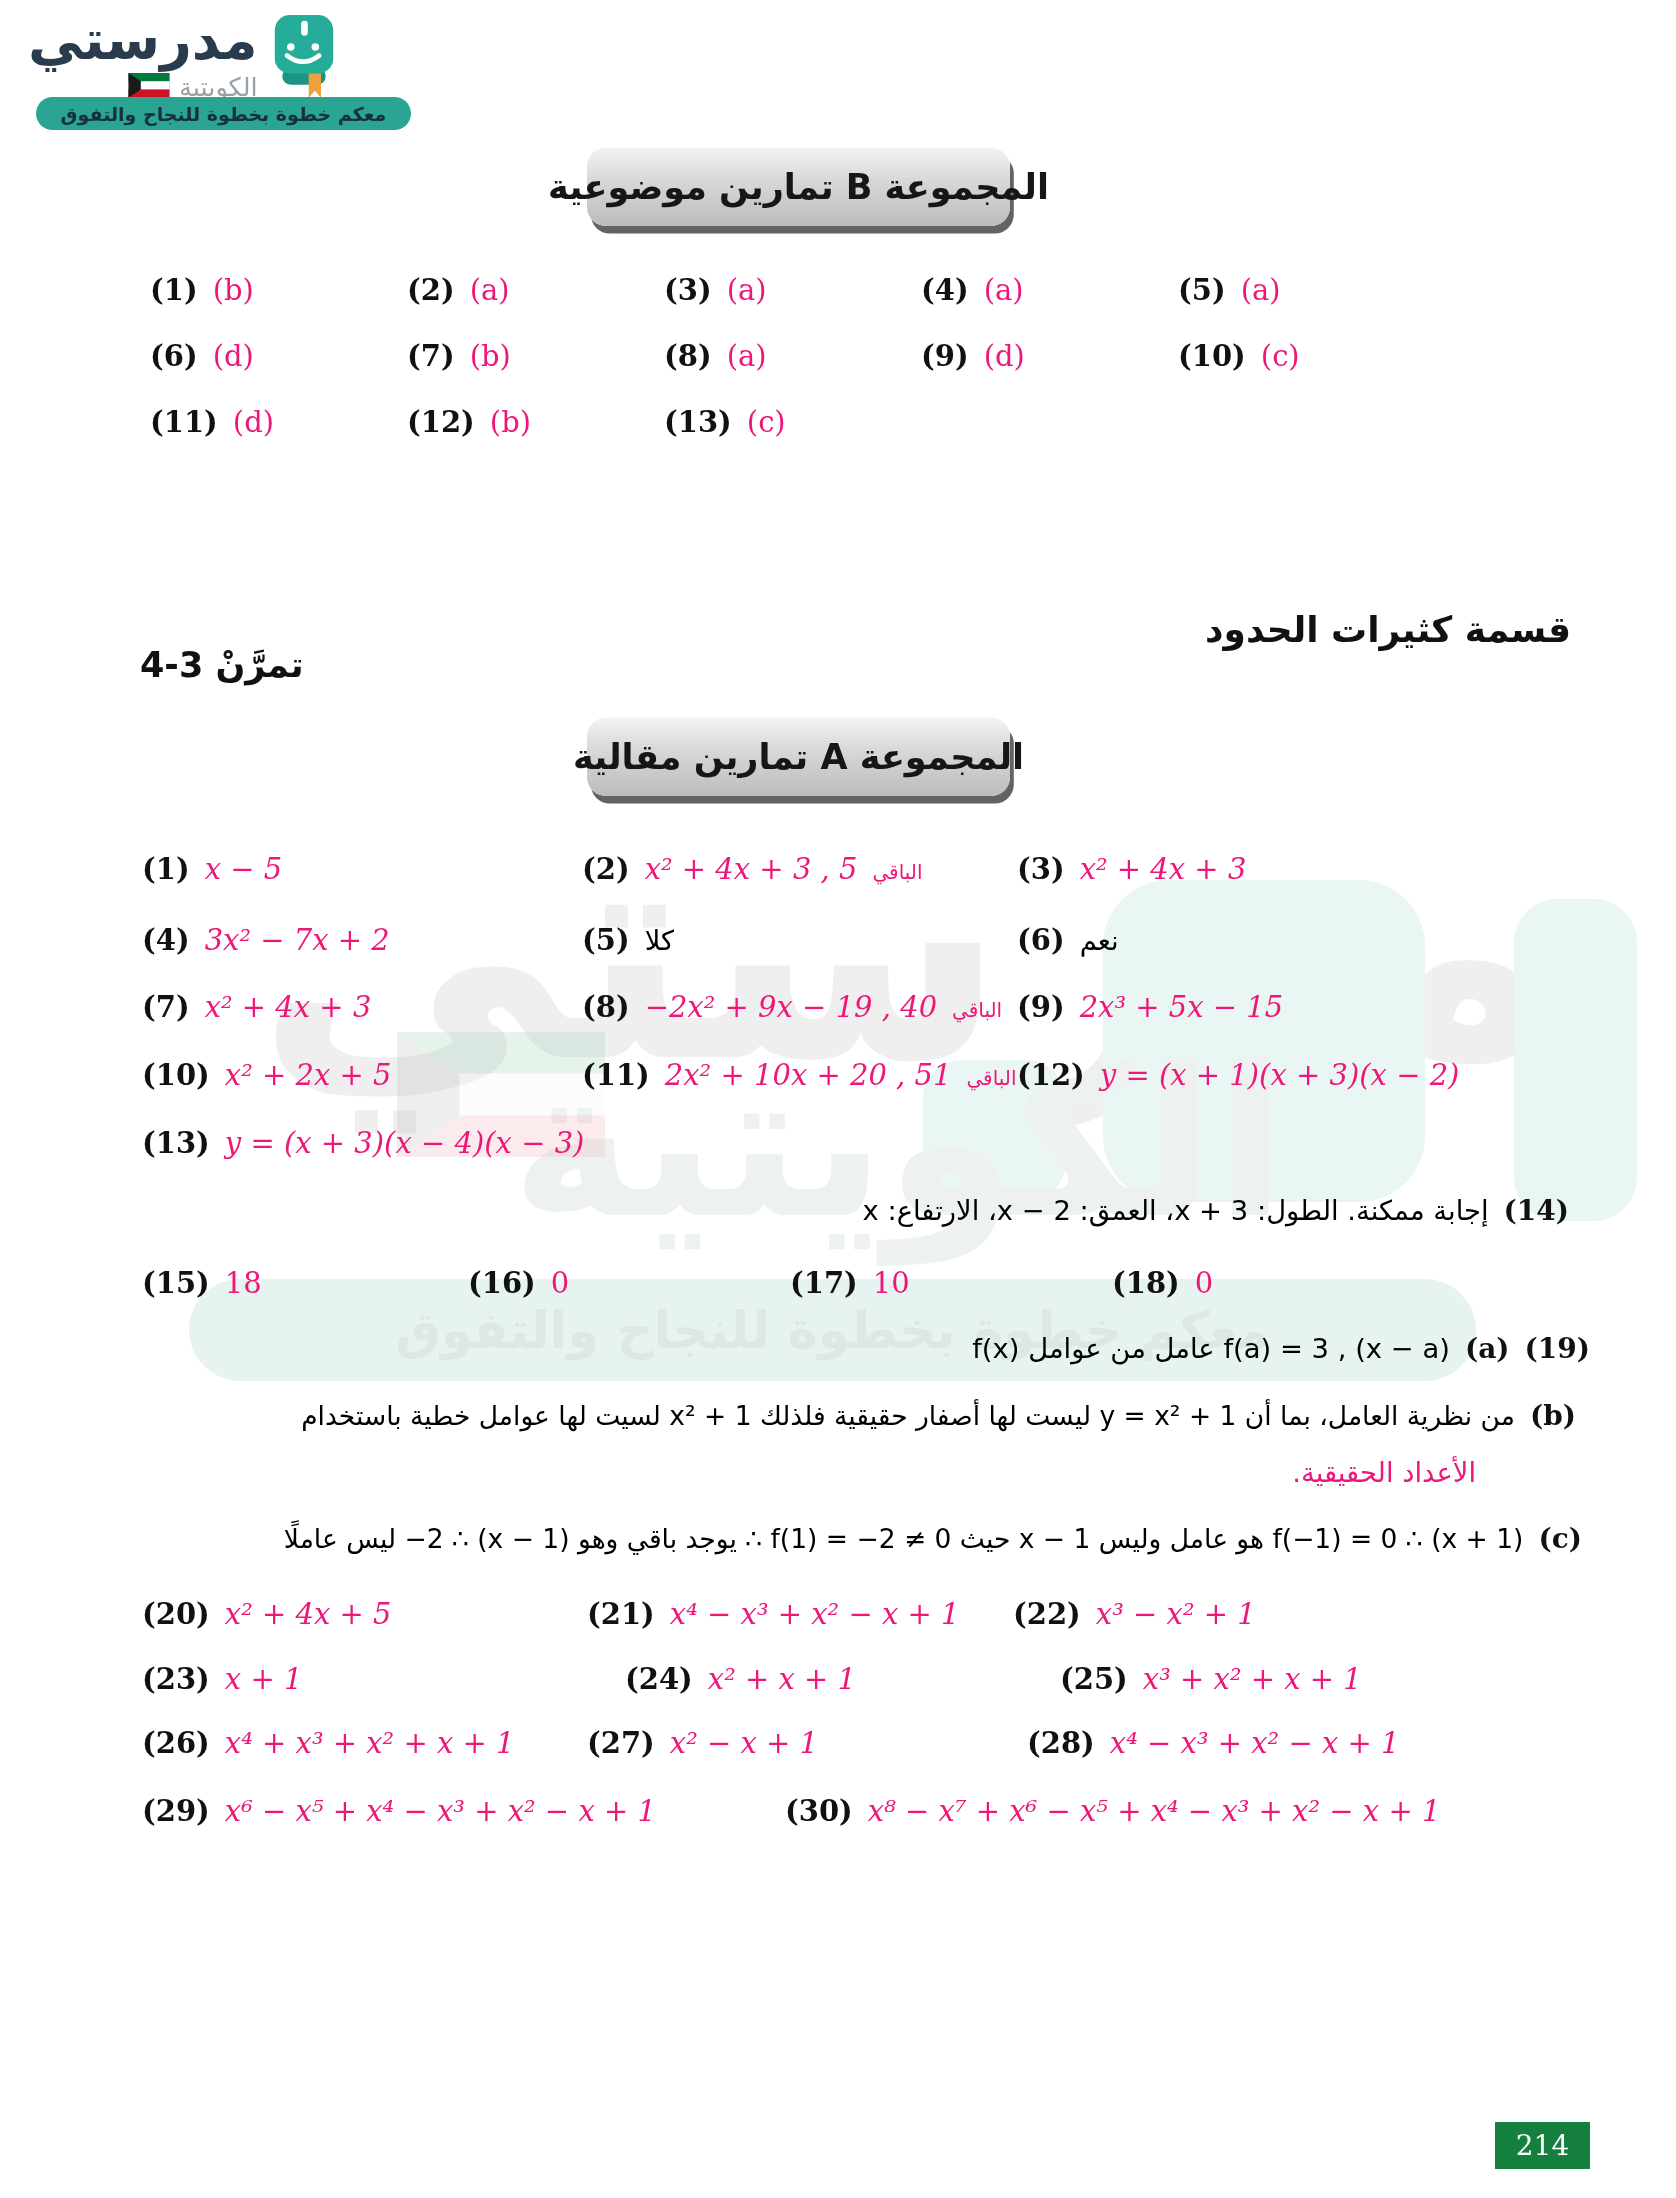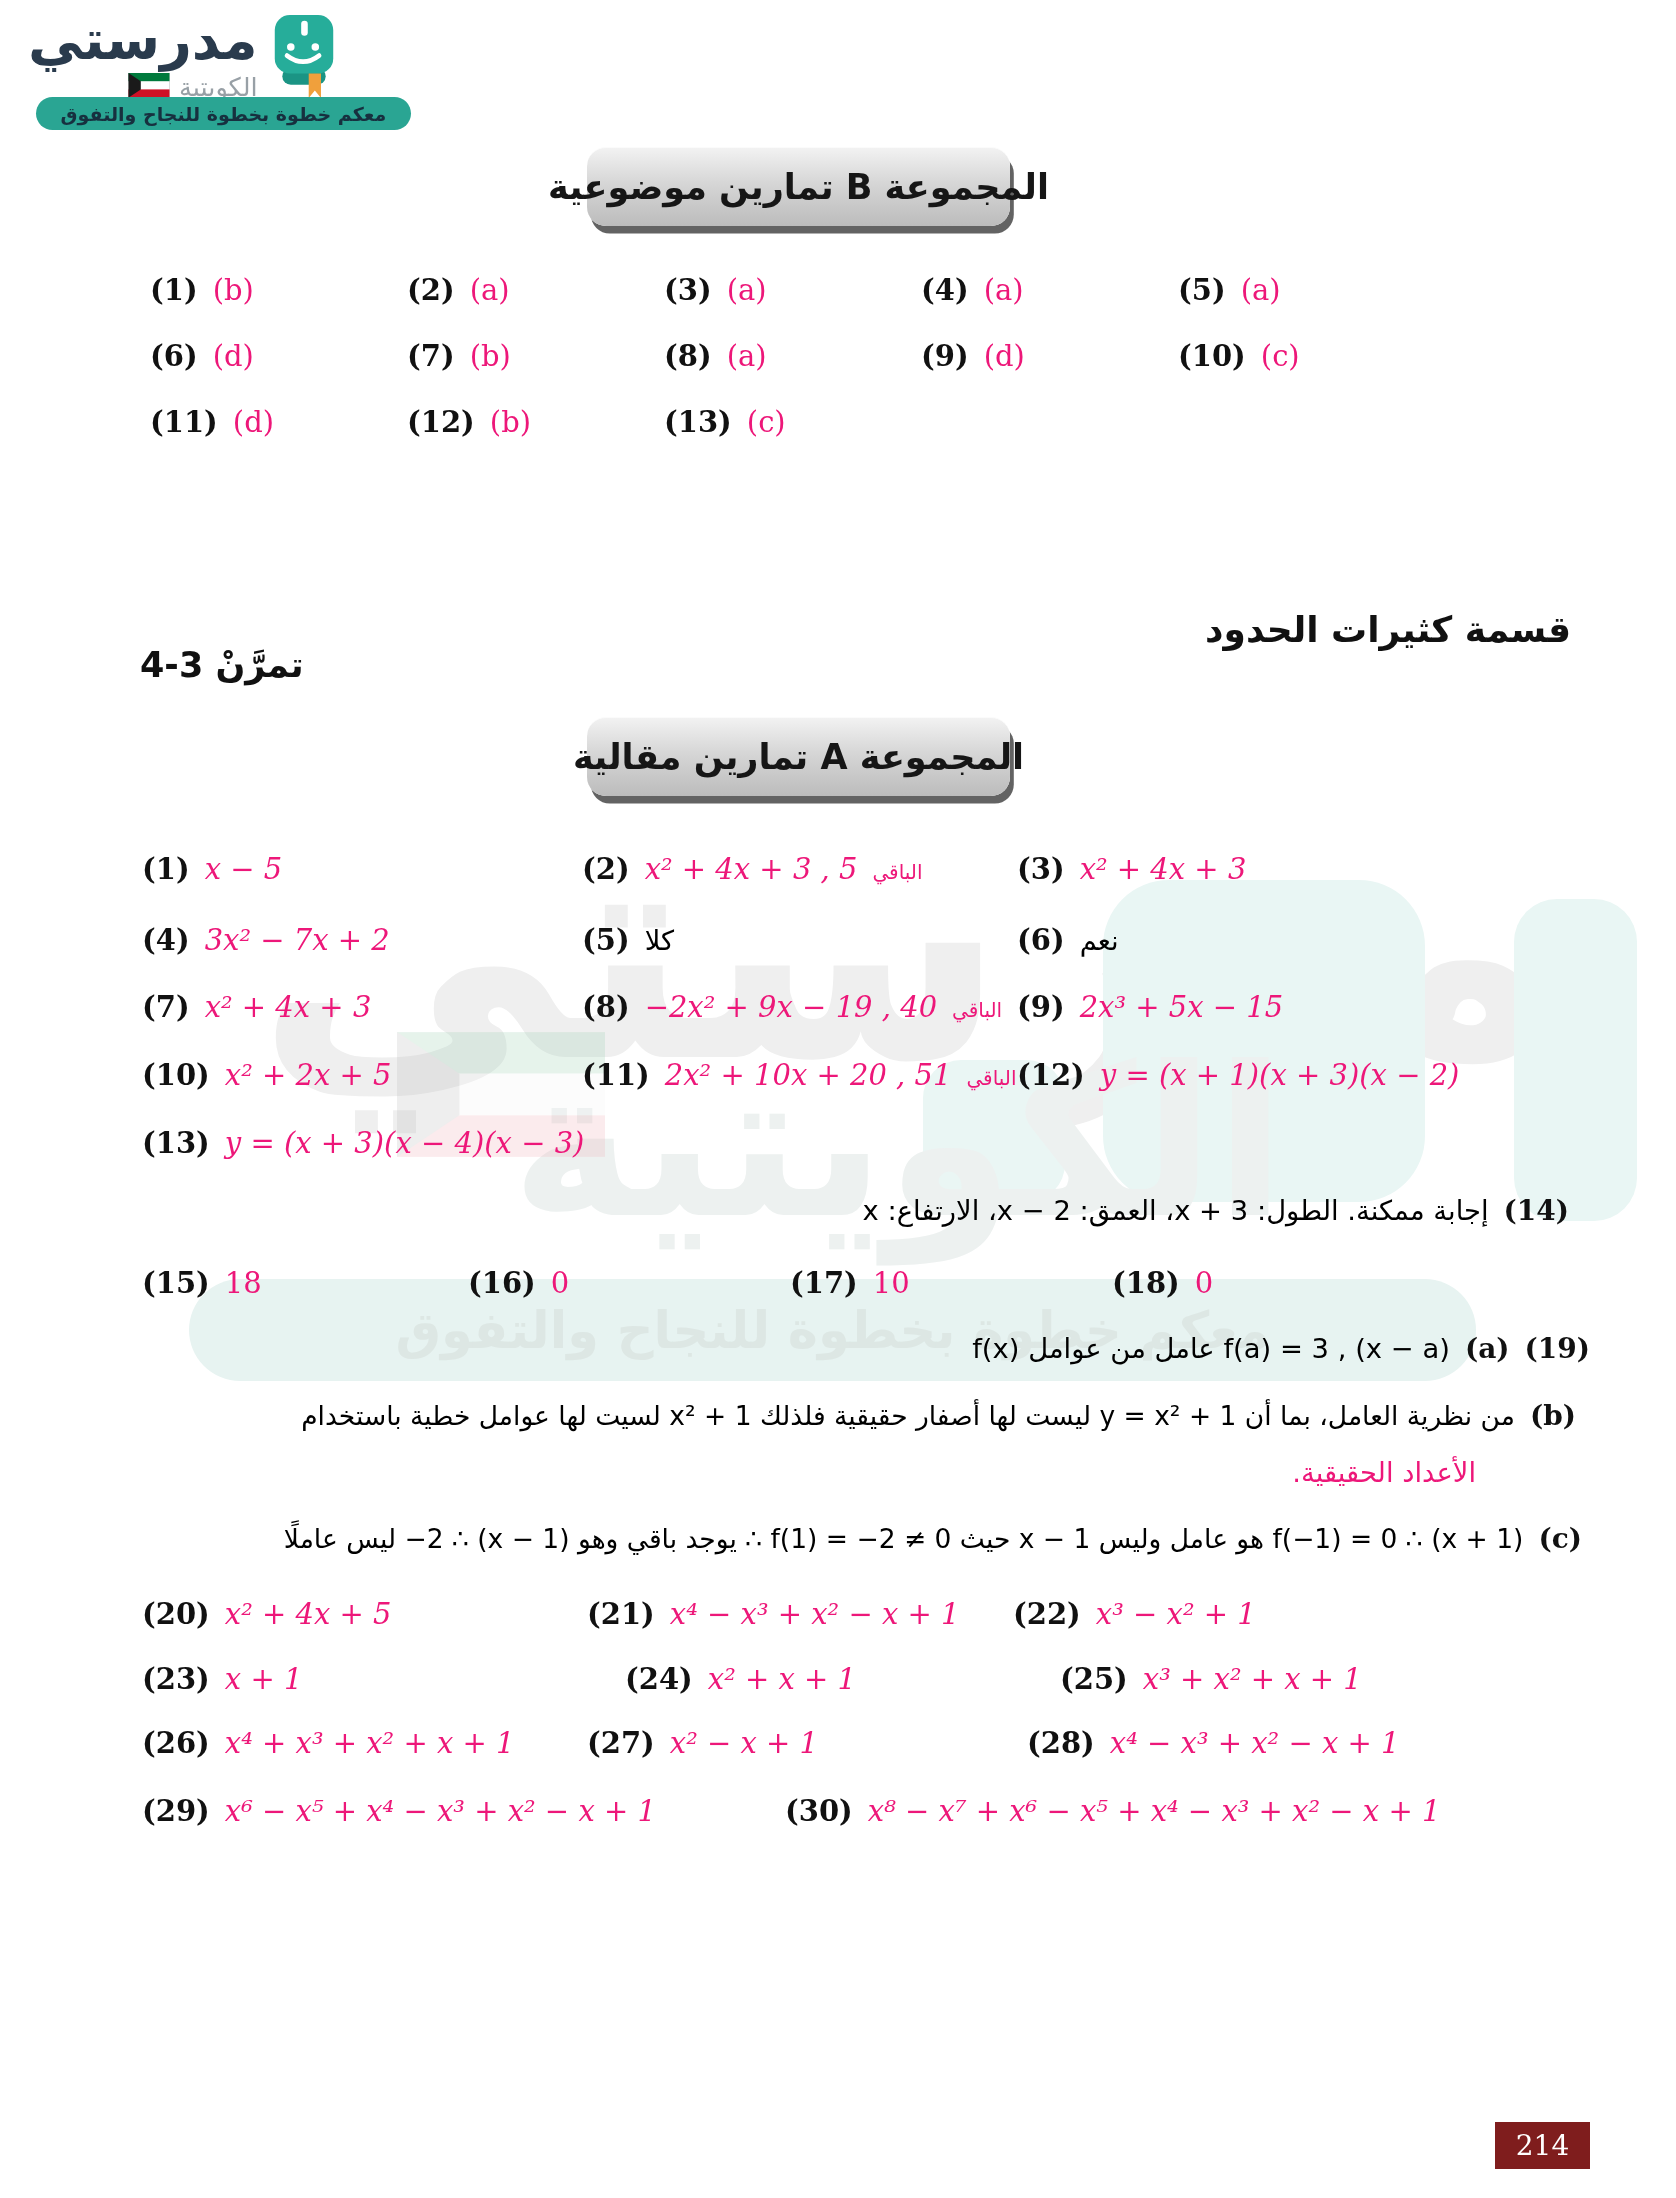--- a/index.html
+++ b/index.html
@@ -49,21 +49,21 @@
         direction:ltr;unicode-bidi:isolate;}
   .val-num{font-family:"DejaVu Serif",serif;color:#ed1779;font-size:29px;}
   .val-ar{color:#000000;font-size:27.4px;direction:rtl;}
   .note{color:#ed1779;font-size:20px;direction:rtl;}
   .rtl-line{position:absolute;direction:rtl;display:flex;gap:15px;align-items:baseline;
             white-space:nowrap;z-index:2;}
   .rtl-line .num{font-size:28px;}
   .long .val-ar{font-size:26.5px;}
   .cont-line{position:absolute;right:201px;color:#ed1779;font-size:27.4px;direction:rtl;z-index:2;}
   
-  .page-badge{position:absolute;right:87px;top:2122px;width:95px;height:47px;background:#7f1d1d;
+  .page-badge{position:absolute;right:87px;top:2122px;width:95px;height:47px;background:#15803d;
               color:#ffffff;display:flex;align-items:center;justify-content:center;
               font-family:"DejaVu Serif",serif;font-size:28px;z-index:2;}
 </style>
 </head>
 <body>
 
 <div class="page">
 
   <div class="wm wm-word1">مدرستي</div>
   <div class="wm wm-icon"></div>

